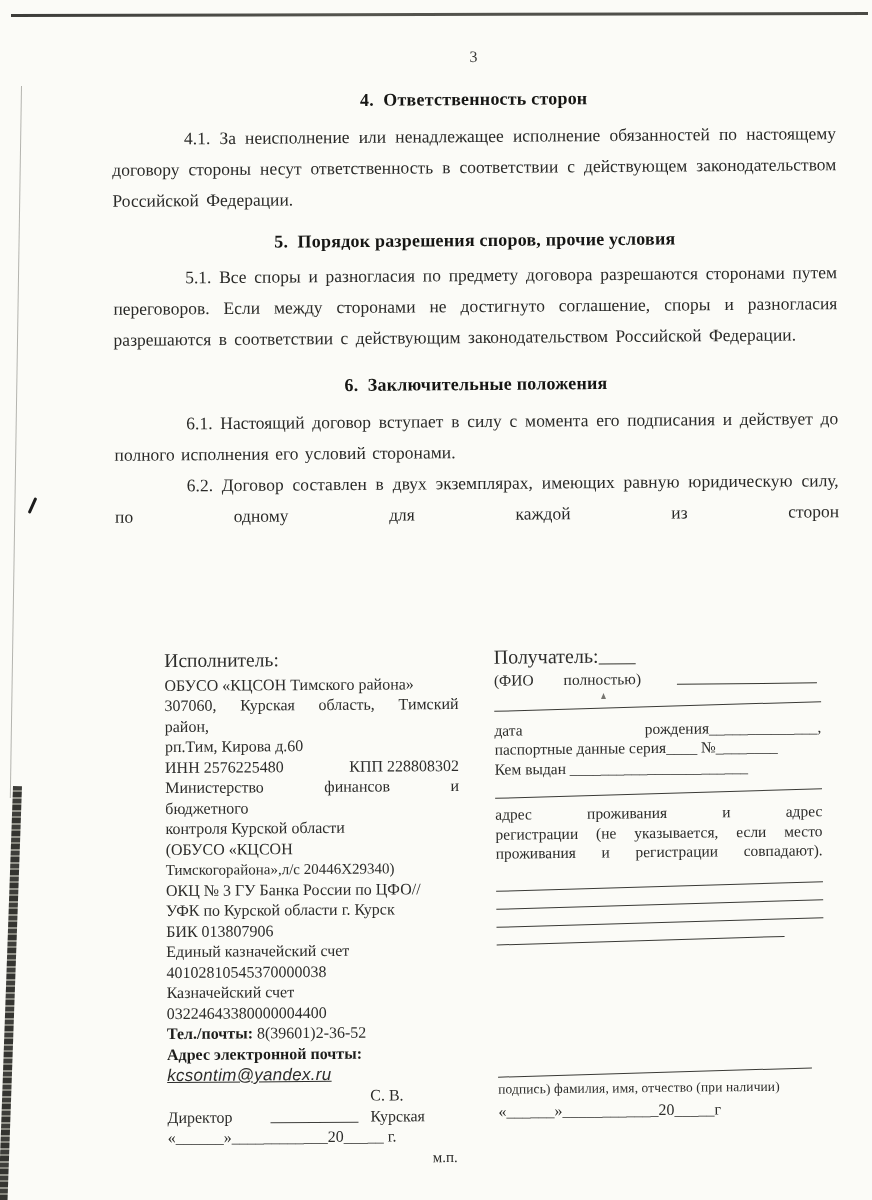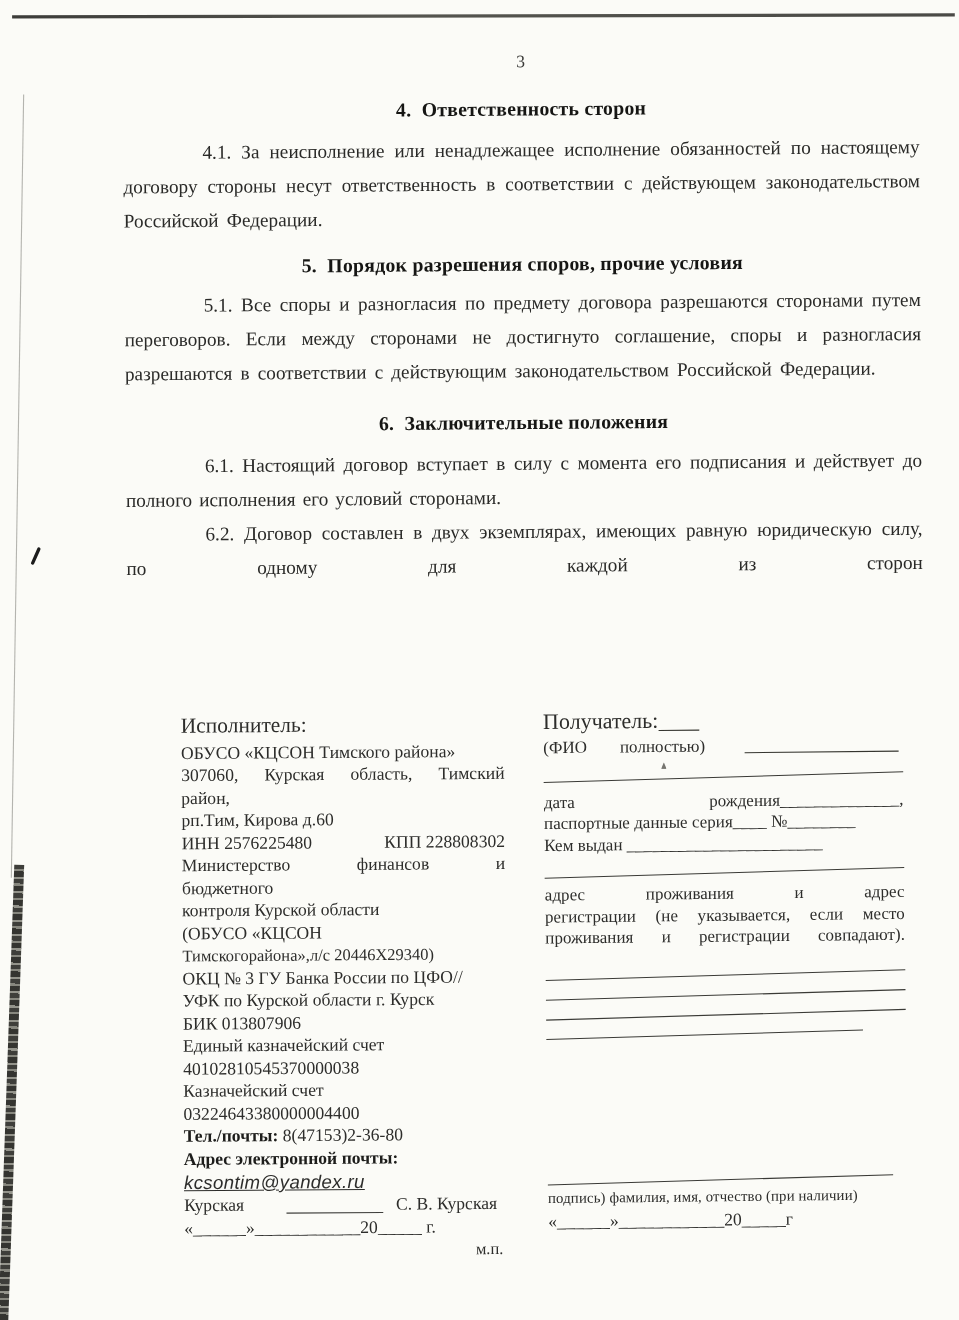--- a/index.html
+++ b/index.html
@@ -99,25 +99,25 @@
     <div>контроля Курской области</div>
     <div>(ОБУСО «КЦСОН</div>
     <div class="small15">Тимскогорайона»,л/с 20446X29340)</div>
     <div>ОКЦ № 3 ГУ Банка России по ЦФО//</div>
     <div>УФК по Курской области г. Курск</div>
     <div>БИК 013807906</div>
     <div>Единый казначейский счет</div>
     <div>40102810545370000038</div>
     <div>Казначейский счет</div>
     <div>03224643380000004400</div>
-    <div><span class="bold">Тел./почты:</span><span> 8(47153)2-36-80</span></div>
+    <div><span class="bold">Тел./почты:</span><span> 8(39601)2-36-52</span></div>
     <div class="bold">Адрес электронной почты:</div>
     <div class="email">kcsontim@yandex.ru</div>
     <div class="dir-row">
-      <span>Курская</span>
+      <span>Директор</span>
       <span class="dir-ul"></span>
       <span>С. В. Курская</span>
     </div>
     <div>«______»____________20_____ г.</div>
     <div class="mp">м.п.</div>
   </div>
 
   <div class="col-right">
     <div class="rc-title-row">
       <span>Получатель:</span>

